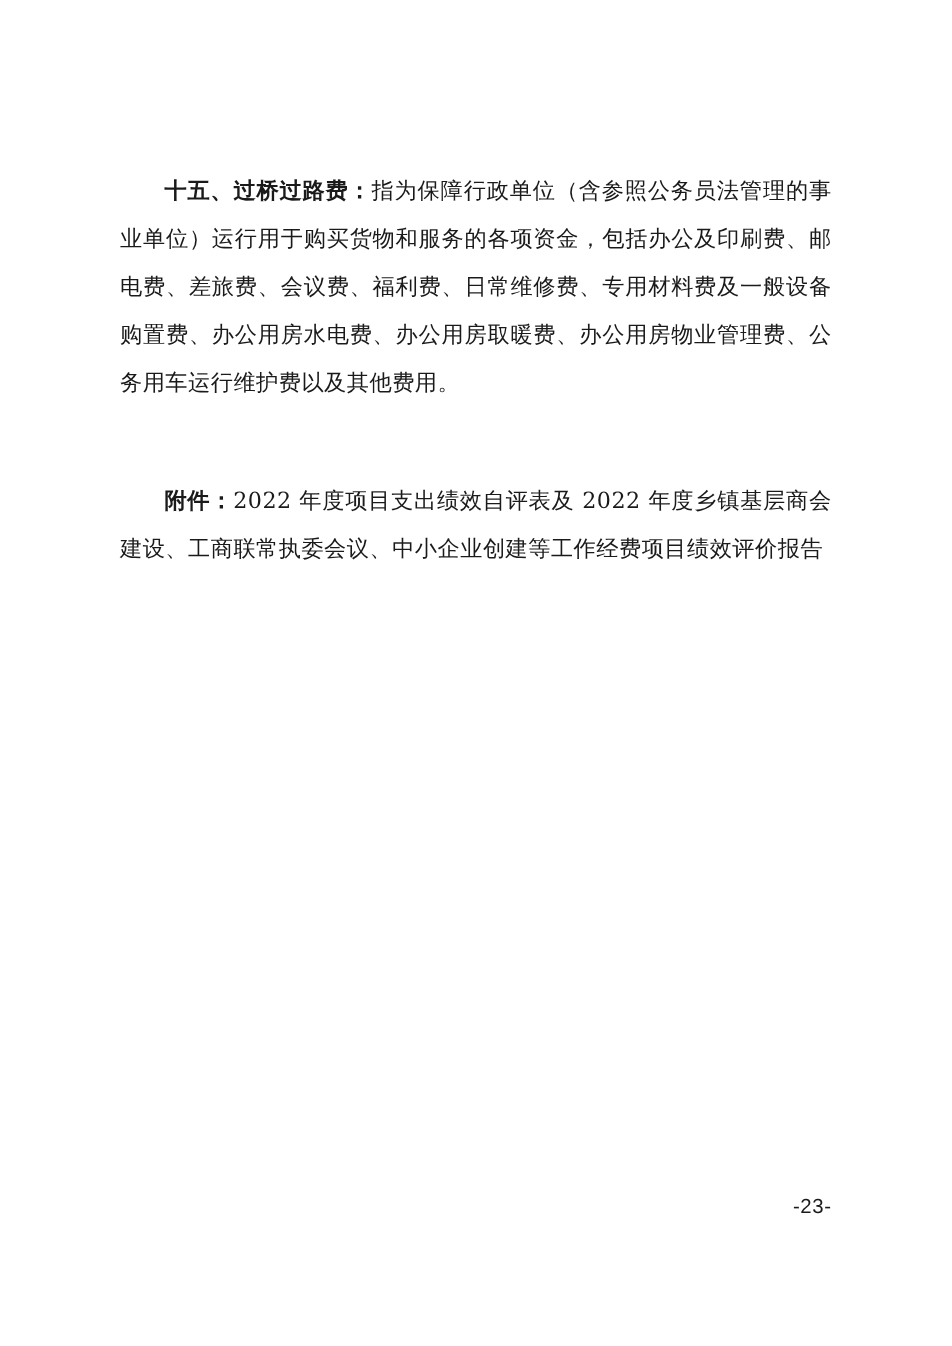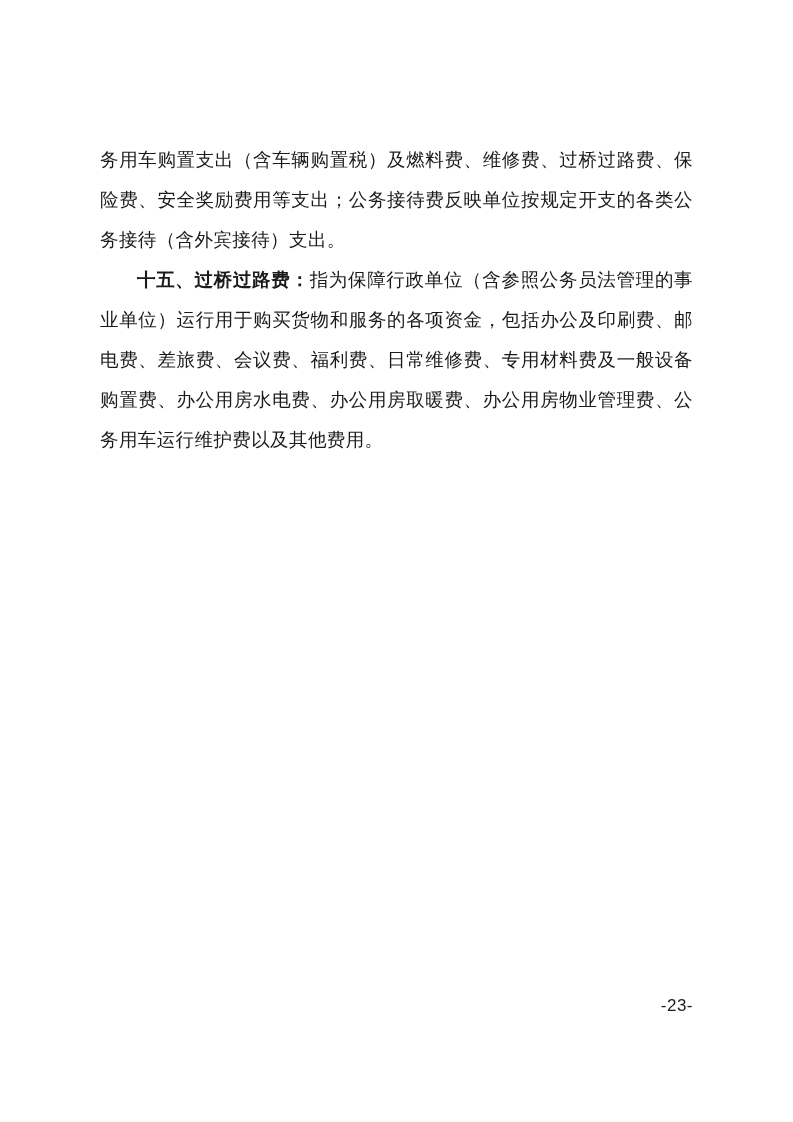--- a/index.html
+++ b/index.html
@@ -54,24 +54,24 @@
     letter-spacing: 0.5px;
   }
 </style>
 </head>
 <body>
 
 <div class="page">
 
   <div class="doc-body">
 
-    <p class="para">务用车购置支出（含车辆购置税）及燃料费、维修费、过桥过路费、保险费、安全奖励费用等支出；公务接待费反映单位按规定开支的各类公务接待（含外宾接待）支出。</p>
 
     <p class="para indent"><span class="bold-lead">十五、过桥过路费：</span><span>指为保障行政单位（含参照公务员法管理的事业单位）运行用于购买货物和服务的各项资金，包括办公及印刷费、邮电费、差旅费、会议费、福利费、日常维修费、专用材料费及一般设备购置费、办公用房水电费、办公用房取暖费、办公用房物业管理费、公务用车运行维护费以及其他费用。</span></p>
 
     <div class="spacer-block"></div>
 
+    <p class="para indent"><span class="bold-lead">附件：</span><span>2022 年度项目支出绩效自评表及 2022 年度乡镇基层商会建设、工商联常执委会议、中小企业创建等工作经费项目绩效评价报告</span></p>
 
   </div>
 
   <div class="page-number">-23-</div>
 
 </div>
 
 </body></html>

